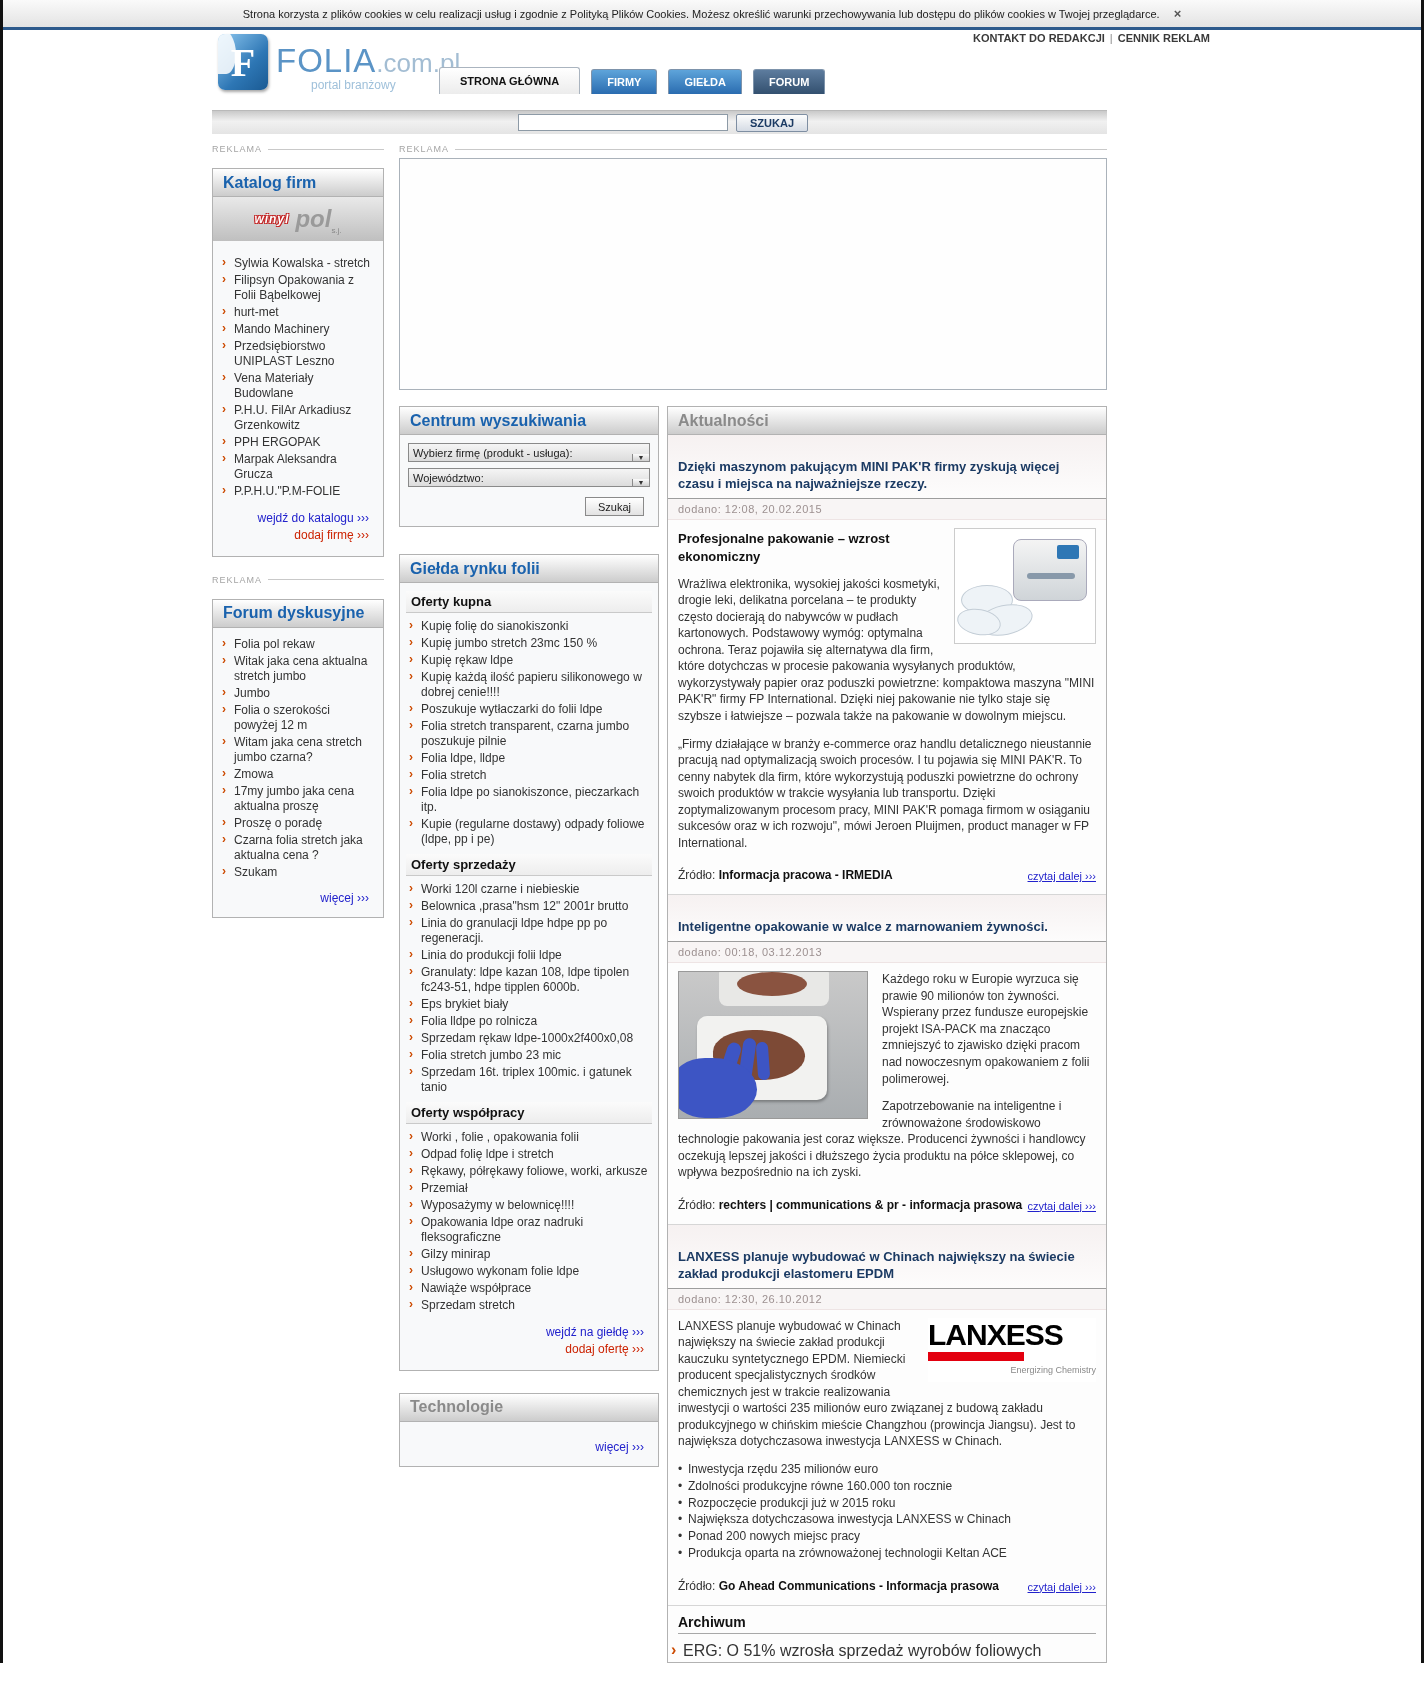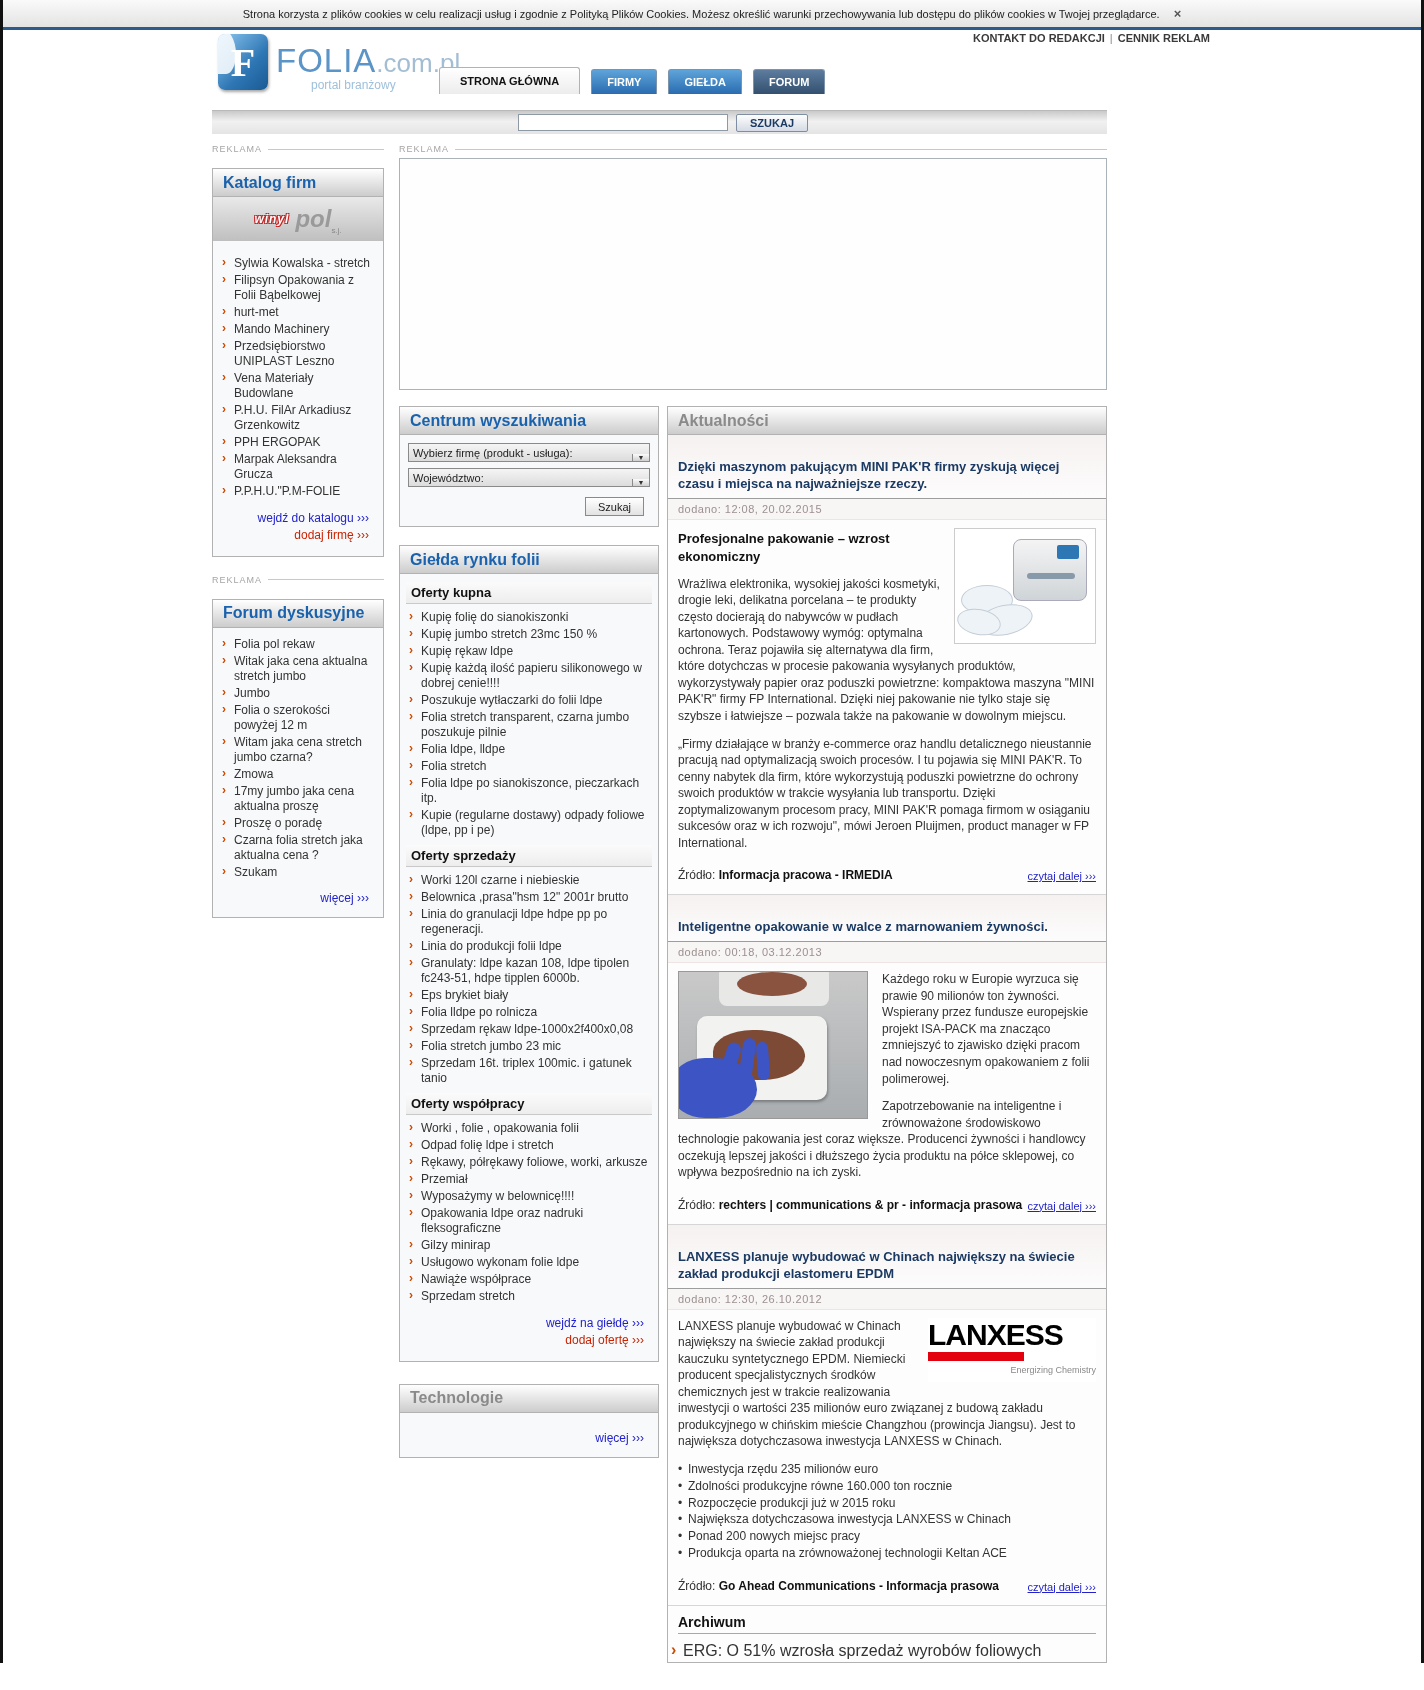--- a/index.html
+++ b/index.html
@@ -263,21 +263,21 @@
                 <div class="select-row">
                   <span class="select-label">Województwo:</span>
                   <span class="select-arrow">▼</span>
                 </div>
                 <div class="centrum-btn-row">
                   <button class="centrum-btn">Szukaj</button>
                 </div>
               </div>
             </div>
 
-            <div class="box" style="margin-top:18px;">
+            <div class="box" style="margin-top:27px;">
               <div class="box-head">Giełda rynku folii</div>
               <div class="box-body">
                 <div class="sub-head">Oferty kupna</div>
                 <ul class="alist">
                   <li>Kupię folię do sianokiszonki</li>
                   <li>Kupię jumbo stretch 23mc 150 %</li>
                   <li>Kupię rękaw ldpe</li>
                   <li>Kupię każdą ilość papieru silikonowego w dobrej cenie!!!!</li>
                   <li>Poszukuje wytłaczarki do folii ldpe</li>
                   <li>Folia stretch transparent, czarna jumbo poszukuje pilnie</li>

